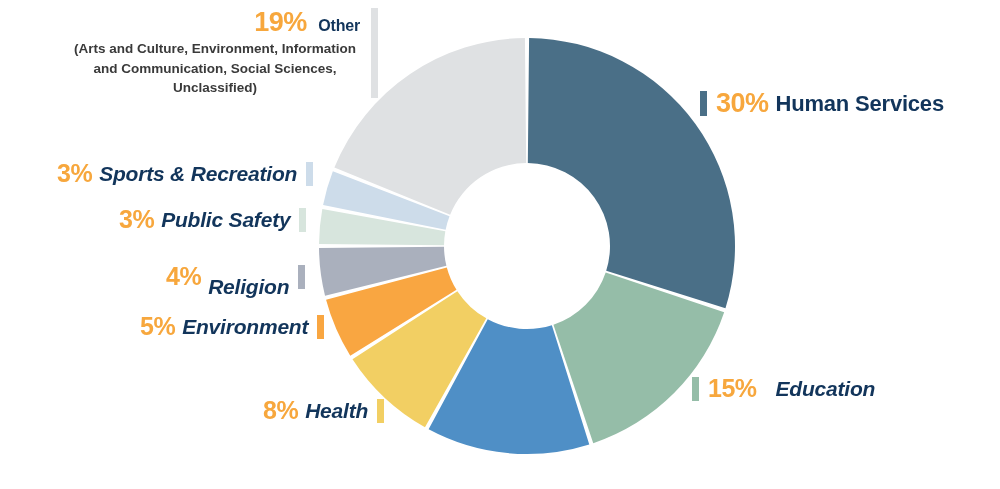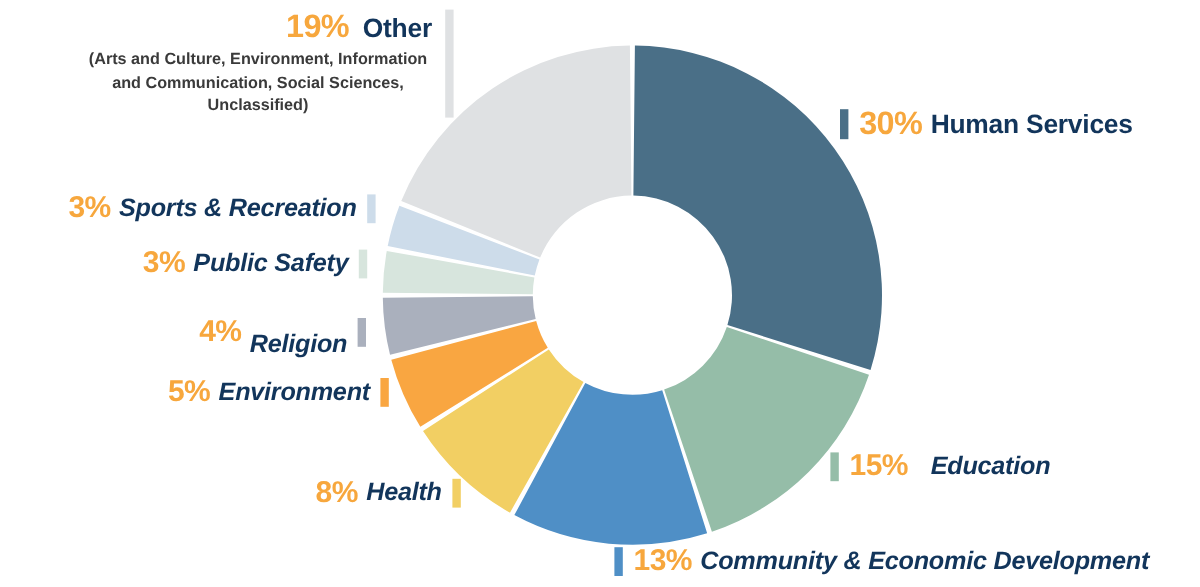--- a/index.html
+++ b/index.html
@@ -72,21 +72,21 @@
     top: 8px;
   }
   #other-text {
     text-align: right;
     white-space: nowrap;
   }
   #other-head {
     line-height: 1.05;
   }
   #other-head .pct { font-size: 27px; }
-  #other-head .cat { font-size: 22px; }
+  #other-head .cat { font-size: 16px; }
   #other-sub {
     color: #3a3a3a;
     font-size: 13.5px;
     line-height: 1.45;
     font-weight: bold;
     margin-top: 3px;
     white-space: normal;
     width: 290px;
     text-align: center;
     margin-left: auto;
@@ -122,25 +122,20 @@
     <span class="pct" style="color: rgb(247, 167, 61);">30%</span>
     <span class="cat" style="color: rgb(18, 53, 91);">Human Services</span>
   </div>
 
   <div class="label right sz-md" style="left:692px; top:376px;">
     <span class="tick" style="background: rgb(149, 189, 168);"></span>
     <span class="pct" style="color: rgb(247, 167, 61);">15%</span>
     <span class="cat" style="color: rgb(18, 53, 91); padding-left: 12px;">Education</span>
   </div>
 
-  <div class="label right sz-md" style="left:512px; top:455px;">
-    <span class="tick" style="background: rgb(79, 143, 198);"></span>
-    <span class="pct" style="color: rgb(247, 167, 61);">13%</span>
-    <span class="cat" style="color: rgb(18, 53, 91);">Community &amp; Economic Development</span>
-  </div>
 
   <div class="label left sz-md" style="left:263px; top:398px;">
     <span class="pct" style="color: rgb(247, 167, 61);">8%</span>
     <span class="cat" style="color: rgb(18, 53, 91);">Health</span>
     <span class="tick" style="background: rgb(242, 207, 99);"></span>
   </div>
 
   <div class="label left sz-md" style="left:140px; top:314px;">
     <span class="pct" style="color: rgb(247, 167, 61);">5%</span>
     <span class="cat" style="color: rgb(18, 53, 91);">Environment</span>

